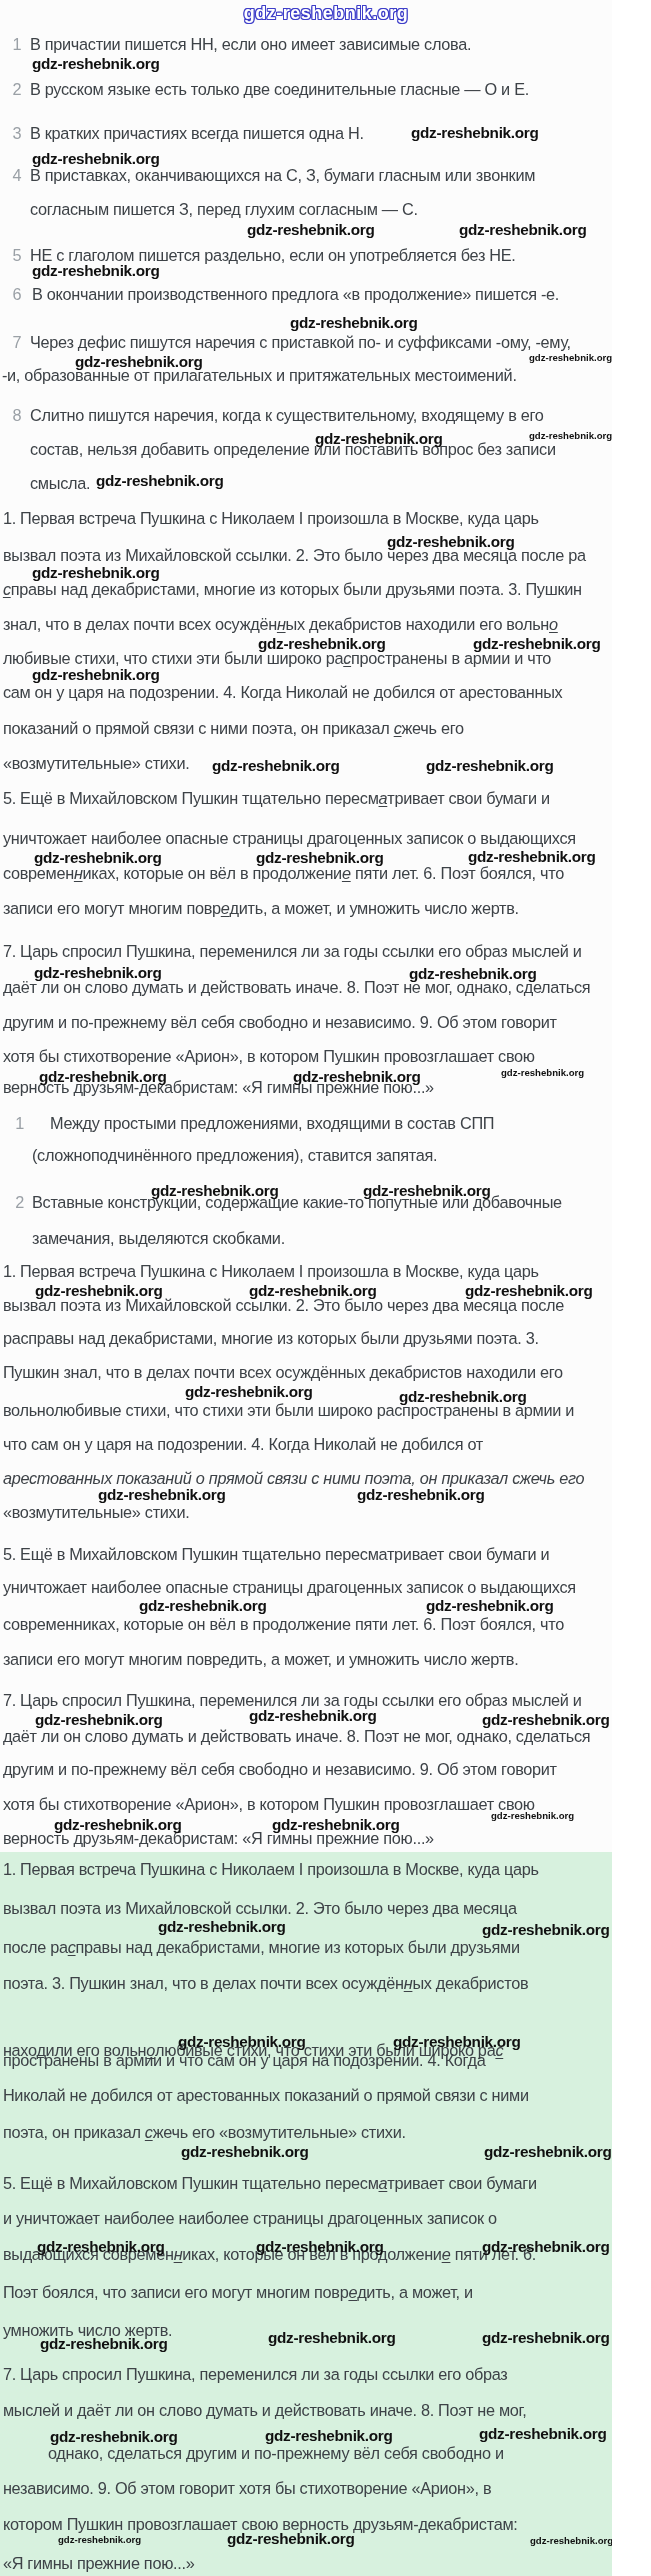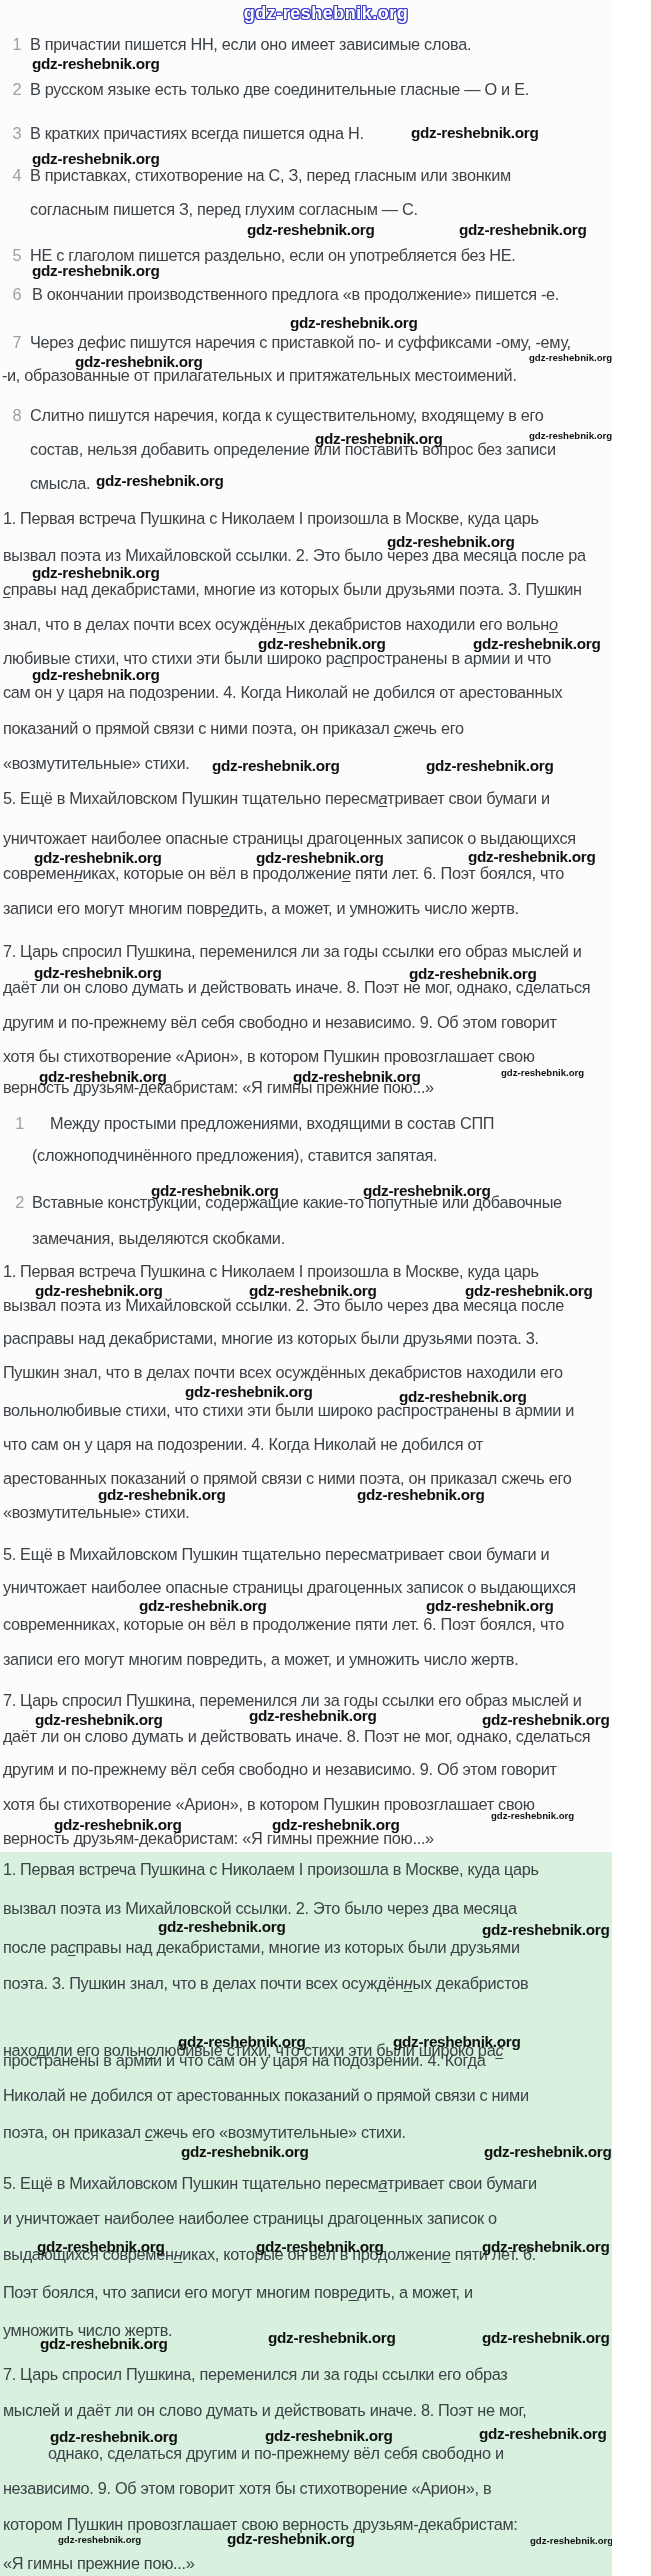--- a/index.html
+++ b/index.html
@@ -45,21 +45,21 @@
   <div class="header-wm">gdz-reshebnik.org</div>
   <div id="content">
       <div>
         <div class="line num" style="left: 12.5px; top: 35px;">1</div>
         <div class="line" style="left: 30px; top: 35px;">В причастии пишется НН, если оно имеет зависимые слова.</div>
         <div class="line num" style="left: 12.5px; top: 80px;">2</div>
         <div class="line" style="left: 30px; top: 80px;">В русском языке есть только две соединительные гласные — О и Е.</div>
         <div class="line num" style="left: 12.5px; top: 124px;">3</div>
         <div class="line" style="left: 30px; top: 124px;">В кратких причастиях всегда пишется одна Н.</div>
         <div class="line num" style="left: 12.5px; top: 166px;">4</div>
-        <div class="line" style="left: 30px; top: 166px;">В приставках, стихотворение на С, З, перед гласным или звонким</div>
+        <div class="line" style="left: 30px; top: 166px;">В приставках, оканчивающихся на С, З, бумаги гласным или звонким</div>
         <div class="line" style="left: 30px; top: 200px;">согласным пишется З, перед глухим согласным — С.</div>
         <div class="line num" style="left: 12.5px; top: 246px;">5</div>
         <div class="line" style="left: 30px; top: 246px;">НЕ с глаголом пишется раздельно, если он употребляется без НЕ.</div>
         <div class="line num" style="left: 12.5px; top: 285px;">6</div>
         <div class="line" style="left: 32px; top: 285px;">В окончании производственного предлога «в продолжение» пишется -е.</div>
         <div class="line num" style="left: 12.5px; top: 333px;">7</div>
         <div class="line" style="left: 30px; top: 333px;">Через дефис пишутся наречия с приставкой по- и суффиксами -ому, -ему,</div>
         <div class="line" style="left: 1.9px; top: 366px;">-и, образованные от прилагательных и притяжательных местоимений.</div>
         <div class="line num" style="left: 12.5px; top: 406px;">8</div>
         <div class="line" style="left: 30px; top: 406px;">Слитно пишутся наречия, когда к существительному, входящему в его</div>
@@ -93,21 +93,21 @@
         <div class="line" style="left: 32px; top: 1193px;">Вставные конструкции, содержащие какие-то попутные или добавочные</div>
         <div class="line" style="left: 32px; top: 1229px;">замечания, выделяются скобками.</div>
       </div>
       <div>
         <div class="line" style="left: 2.9px; top: 1262px;">1. Первая встреча Пушкина с Николаем I произошла в Москве, куда царь</div>
         <div class="line" style="left: 2.9px; top: 1296px;">вызвал поэта из Михайловской ссылки. 2. Это было через два месяца после</div>
         <div class="line" style="left: 2.9px; top: 1329px;">расправы над декабристами, многие из которых были друзьями поэта. 3.</div>
         <div class="line" style="left: 2.9px; top: 1363px;">Пушкин знал, что в делах почти всех осуждённых декабристов находили его</div>
         <div class="line" style="left: 2.9px; top: 1401px;">вольнолюбивые стихи, что стихи эти были широко распространены в армии и</div>
         <div class="line" style="left: 2.9px; top: 1435px;">что сам он у царя на подозрении. 4. Когда Николай не добился от</div>
-        <div class="line" style="left: 2.9px; top: 1469px;">арестованных показаний о прямой связи с ними поэта, он приказал сжечь его</div>
+        <div class="line" style="left: 2.9px; top: 1469px; font-style: italic;">арестованных показаний о прямой связи с ними поэта, он приказал сжечь его</div>
         <div class="line" style="left: 2.9px; top: 1503px;">«возмутительные» стихи.</div>
         <div class="line" style="left: 2.9px; top: 1545px;">5. Ещё в Михайловском Пушкин тщательно пересматривает свои бумаги и</div>
         <div class="line" style="left: 2.9px; top: 1578px;">уничтожает наиболее опасные страницы драгоценных записок о выдающихся</div>
         <div class="line" style="left: 2.9px; top: 1615px;">современниках, которые он вёл в продолжение пяти лет. 6. Поэт боялся, что</div>
         <div class="line" style="left: 2.9px; top: 1650px;">записи его могут многим повредить, а может, и умножить число жертв.</div>
         <div class="line" style="left: 2.9px; top: 1691px;">7. Царь спросил Пушкина, переменился ли за годы ссылки его образ мыслей и</div>
         <div class="line" style="left: 2.9px; top: 1727px;">даёт ли он слово думать и действовать иначе. 8. Поэт не мог, однако, сделаться</div>
         <div class="line" style="left: 2.9px; top: 1760px;">другим и по-прежнему вёл себя свободно и независимо. 9. Об этом говорит</div>
         <div class="line" style="left: 2.9px; top: 1795px;">хотя бы стихотворение «Арион», в котором Пушкин провозглашает свою</div>
         <div class="line" style="left: 2.9px; top: 1829px;">верность друзьям-декабристам: «Я гимны прежние пою...»</div>

